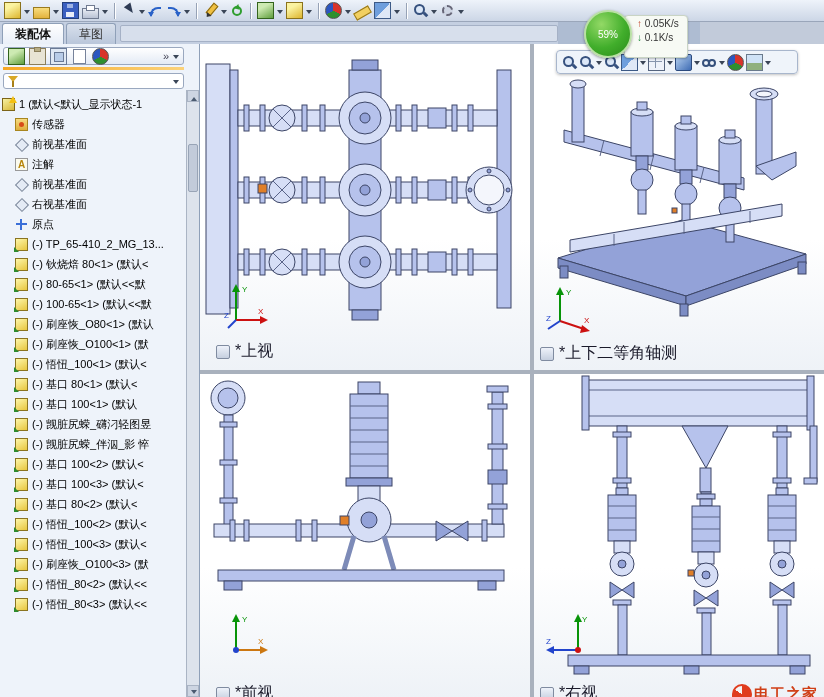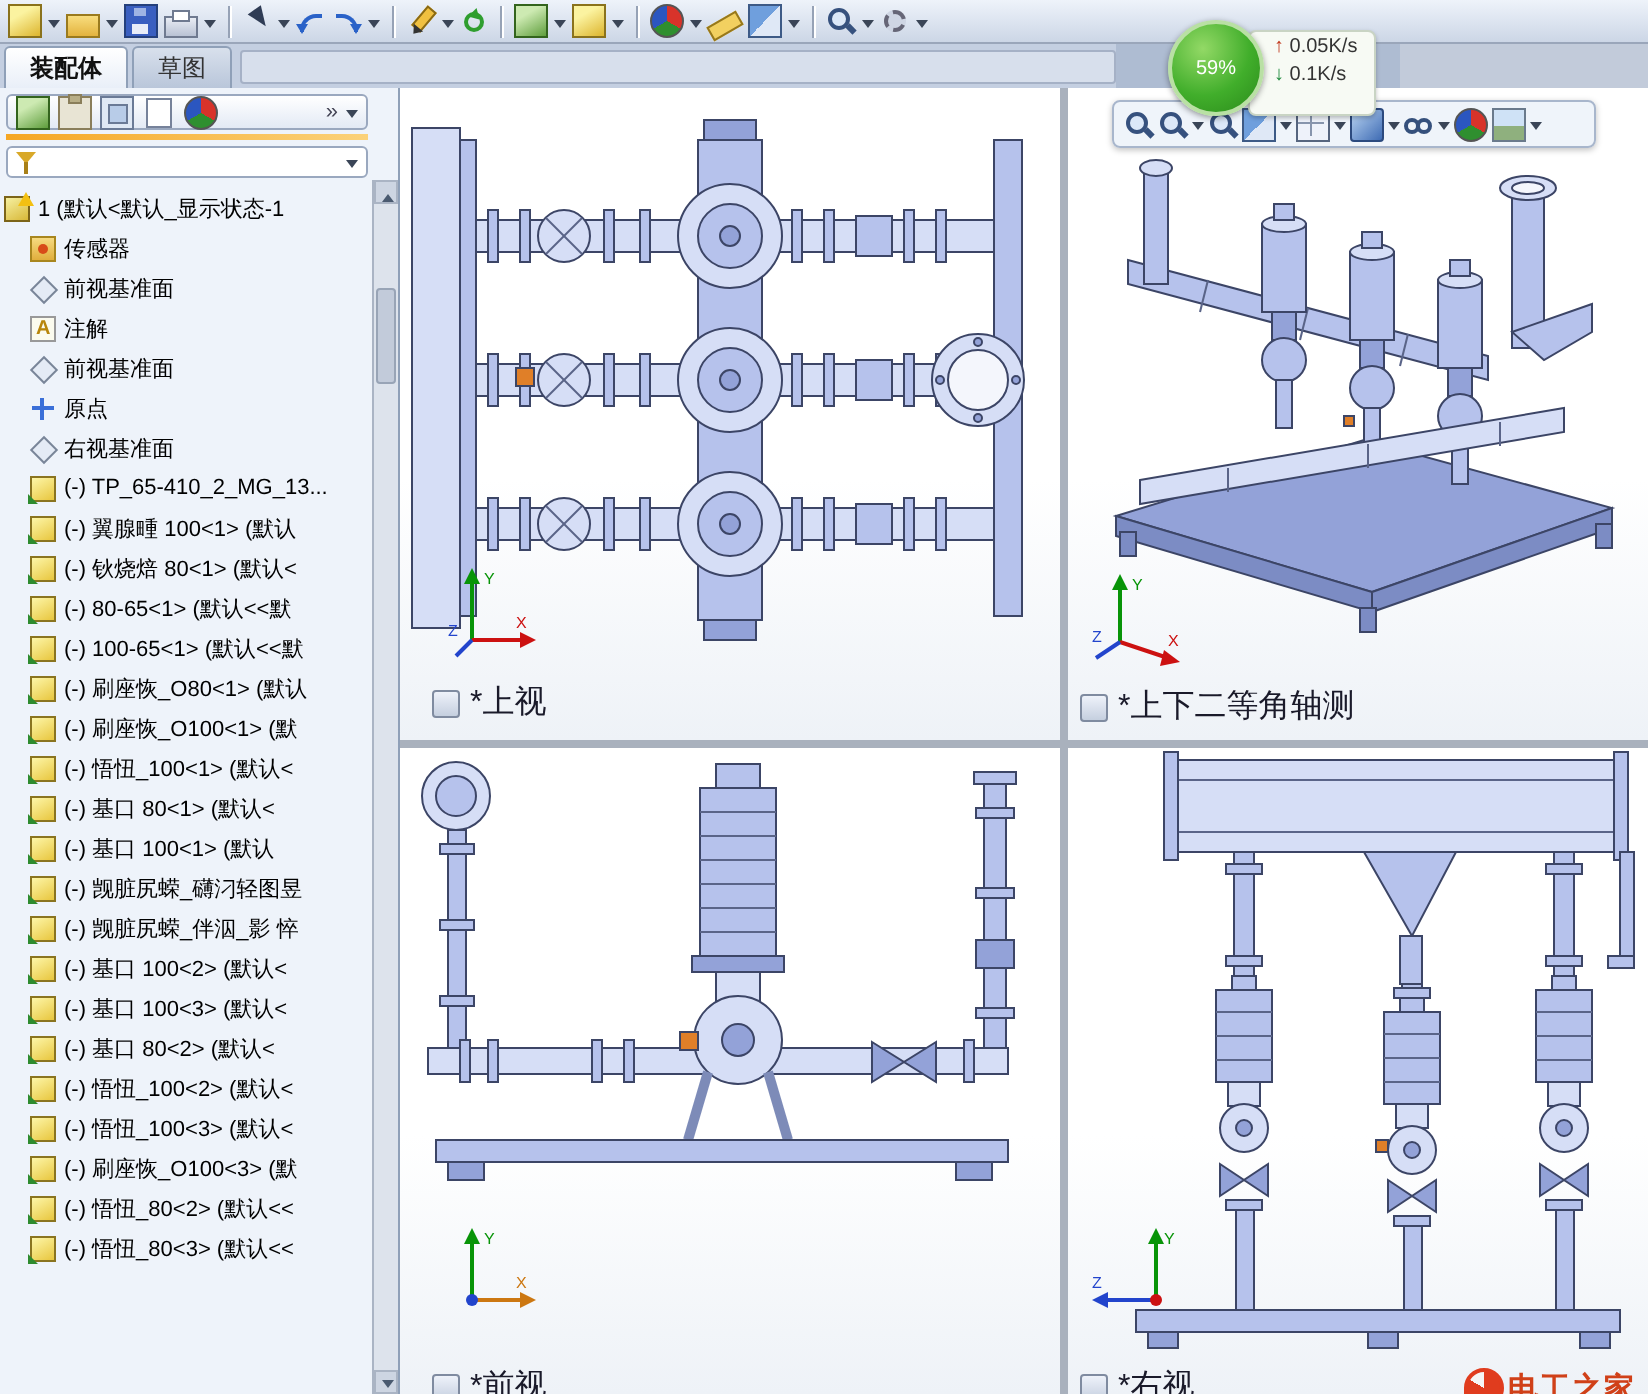--- a/index.html
+++ b/index.html
@@ -236,34 +236,30 @@
       </div>
       <div class="tree-row child">
         <span class="ti ti-annotations-folder"></span>
         <span class="tlabel">注解</span>
       </div>
       <div class="tree-row child">
         <span class="ti ti-plane"></span>
         <span class="tlabel">前视基准面</span>
       </div>
       <div class="tree-row child">
+        <span class="ti ti-plane"></span>
+        <span class="tlabel">右视基准面</span>
+      </div>
+      <div class="tree-row child">
         <span class="ti ti-origin"></span>
         <span class="tlabel">原点</span>
       </div>
       <div class="tree-row child">
-        <span class="ti ti-plane"></span>
-        <span class="tlabel">右视基准面</span>
-      </div>
-      <div class="tree-row child">
         <span class="ti ti-part"></span>
         <span class="tlabel">(-) TP_65-410_2_MG_13...</span>
-      </div>
-      <div class="tree-row child">
-        <span class="ti ti-part"></span>
-        <span class="tlabel">(-) 翼腺畽 100&lt;1&gt; (默认</span>
       </div>
       <div class="tree-row child">
         <span class="ti ti-part"></span>
         <span class="tlabel">(-) 钬烧焙 80&lt;1&gt; (默认&lt;</span>
       </div>
       <div class="tree-row child">
         <span class="ti ti-part"></span>
         <span class="tlabel">(-) 80-65&lt;1&gt; (默认&lt;&lt;默</span>
       </div>
       <div class="tree-row child">

